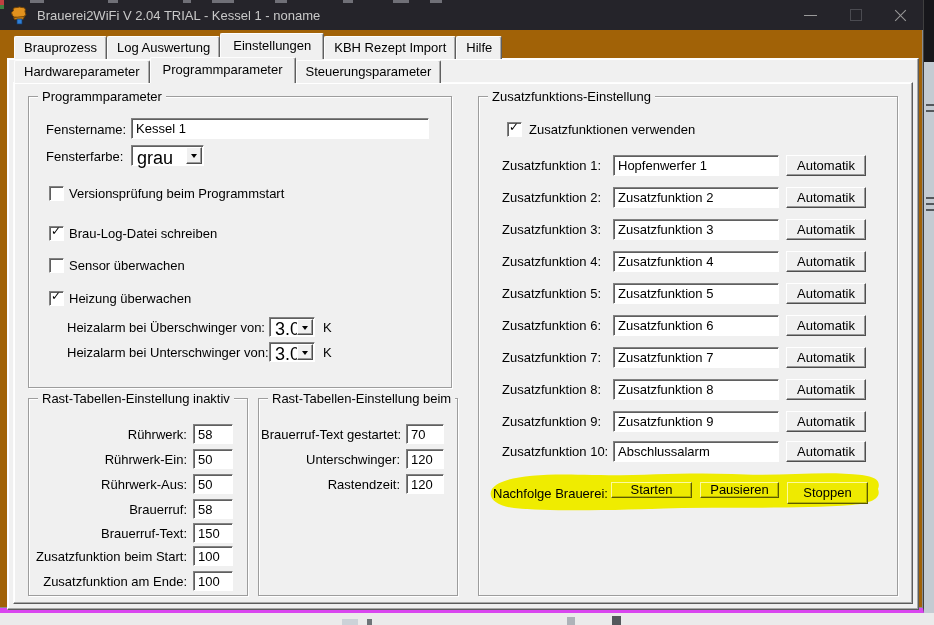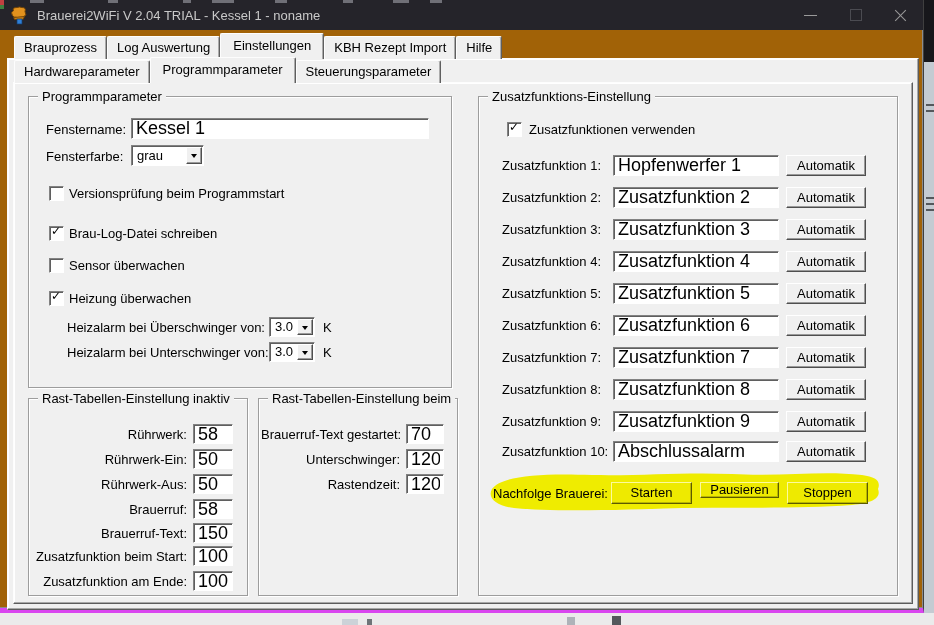--- a/index.html
+++ b/index.html
@@ -42,35 +42,35 @@
   
   .groupbox{border:1px solid #9d9d9d;box-shadow:inset 1px 1px 0 #fff,1px 1px 0 #fff;z-index:8;}
   .gb-title{position:absolute;top:-8px;left:9px;background:#f0f0f0;padding:0 4px;
        font-size:13px;line-height:15px;white-space:nowrap;}
   
   .lbl{position:absolute;font-size:13px;color:#000;white-space:nowrap;}
   .lbl.r{text-align:right;}
   .tfield{position:absolute;background:#fff;border:1px solid #828282;
        border-bottom-color:#fff;border-right-color:#fff;
        box-shadow:inset 1px 1px 0 #5f5f5f;box-sizing:border-box;
-       font-family:"Liberation Sans",sans-serif;font-size:18px;color:#000;
+       font-family:"Liberation Sans",sans-serif;font-size:13px;color:#000;
        padding:0 3px 0 4px;margin:0;outline:none;}
   .btn{position:absolute;background:#f0f0f0;border:1px solid;border-color:#fff #4f4f4f #4f4f4f #fff;
        box-shadow:inset -1px -1px 0 #9a9a9a;box-sizing:border-box;margin:0;padding:0 0 1px 0;
        font-family:"Liberation Sans",sans-serif;font-size:13px;color:#000;
        display:flex;align-items:center;justify-content:center;cursor:default;}
   .btn.hl{background:#eeea00;border-color:#fcfa9c #5c5a00 #5c5a00 #fcfa9c;
        box-shadow:inset -1px -1px 0 #b9b600;}
   .checkbox{position:absolute;width:13px;height:13px;background:#fff;border:1px solid #828282;
        border-bottom-color:#fff;border-right-color:#fff;box-shadow:inset 1px 1px 0 #5f5f5f;}
   .checkmark{position:absolute;left:1px;top:-3px;font-size:12px;font-weight:bold;color:#000;
        font-family:"DejaVu Sans",sans-serif;}
   .dropdown{position:absolute;height:21px;background:#fff;border:1px solid #828282;
        border-bottom-color:#fff;border-right-color:#fff;box-shadow:inset 1px 1px 0 #5f5f5f;box-sizing:border-box;}
-  .dd-value{position:absolute;left:5px;top:2px;font-size:13px;color:#000;white-space:nowrap;}
+  .dd-value{position:absolute;left:5px;top:2px;font-size:18px;color:#000;white-space:nowrap;}
   .dd-btn{position:absolute;right:1px;top:1px;bottom:1px;width:16px;background:#f0f0f0;
        border:1px solid;border-color:#fff #4f4f4f #4f4f4f #fff;box-shadow:inset -1px -1px 0 #9a9a9a;
        display:flex;align-items:center;justify-content:center;box-sizing:border-box;}
   .dd-arrow{width:0;height:0;border:3px solid transparent;border-top:4px solid #000;margin-top:4px;}
   .z-row{position:absolute;left:0;width:100%;height:21px;border-radius:6px;}
   .z-row .lbl{line-height:21px;top:0;}
   .hl-svg{position:absolute;z-index:1;}
   .over-hl{z-index:2;}
 </style>
 </head>
@@ -265,21 +265,21 @@
     <div class="z-row" style="top:344px;">
       <span class="lbl" style="left:23px;">Zusatzfunktion 10:</span>
       <input class="tfield" style="left: 134px; top: 0px; width: 166px; height: 21px;" value="Abschlussalarm">
       <button class="btn" style="left:307px;top:0;width:80px;height:21px;">Automatik</button>
     </div>
 
     <svg class="hl-svg" style="left:5px;top:370px;" width="400" height="48" viewBox="0 0 400 48">
       <path d="M8,22 C18,9 55,6 108,8 C158,9 198,5 248,7 C298,10 336,3 378,8 C392,10 397,14 394,22 C397,30 391,36 368,38 C318,42 258,40 198,41 C138,43 68,45 30,41 C12,39 3,31 8,22 Z" fill="#efec00"></path>
     </svg>
     <span class="lbl over-hl" style="left:14px;top:389px;">Nachfolge Brauerei:</span>
-    <button class="btn hl over-hl" style="left:132px;top:385px;width:81px;height:22px;">Starten</button>
+    <button class="btn hl over-hl" style="left:132px;top:385px;width:81px;height:16px;">Starten</button>
     <button class="btn hl over-hl" style="left:221px;top:385px;width:79px;height:16px;">Pausieren</button>
     <button class="btn hl over-hl" style="left:308px;top:385px;width:81px;height:22px;">Stoppen</button>
   </div>
 
   <div class="abs top-noise" style="left:30px;width:14px;"></div>
   <div class="abs top-noise" style="left:108px;width:10px;"></div>
   <div class="abs top-noise" style="left:183px;width:8px;"></div>
   <div class="abs top-noise" style="left:212px;width:22px;"></div>
   <div class="abs top-noise" style="left:275px;width:12px;"></div>
   <div class="abs top-noise" style="left:343px;width:10px;"></div>

